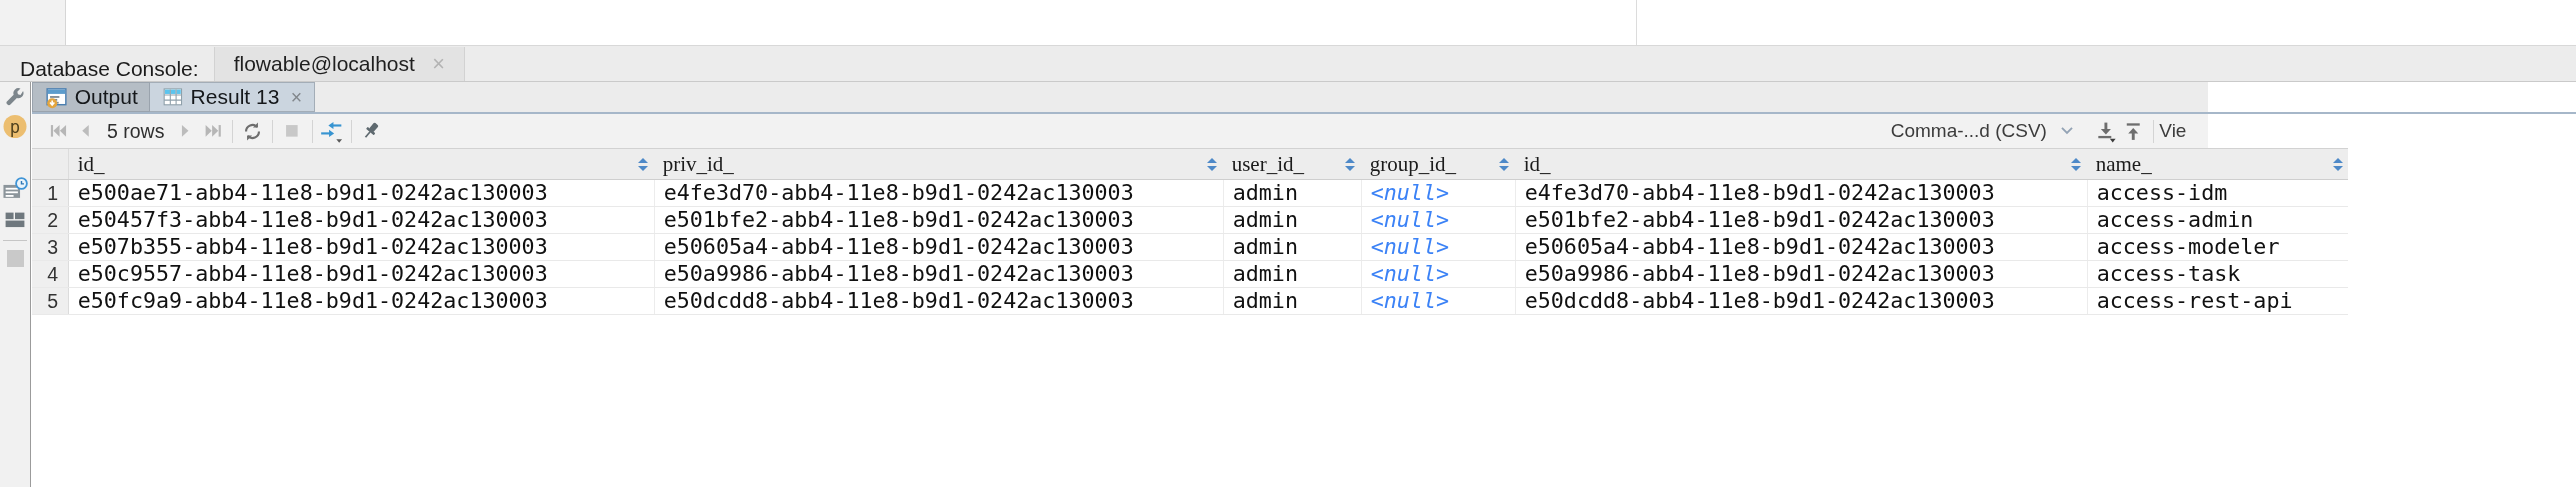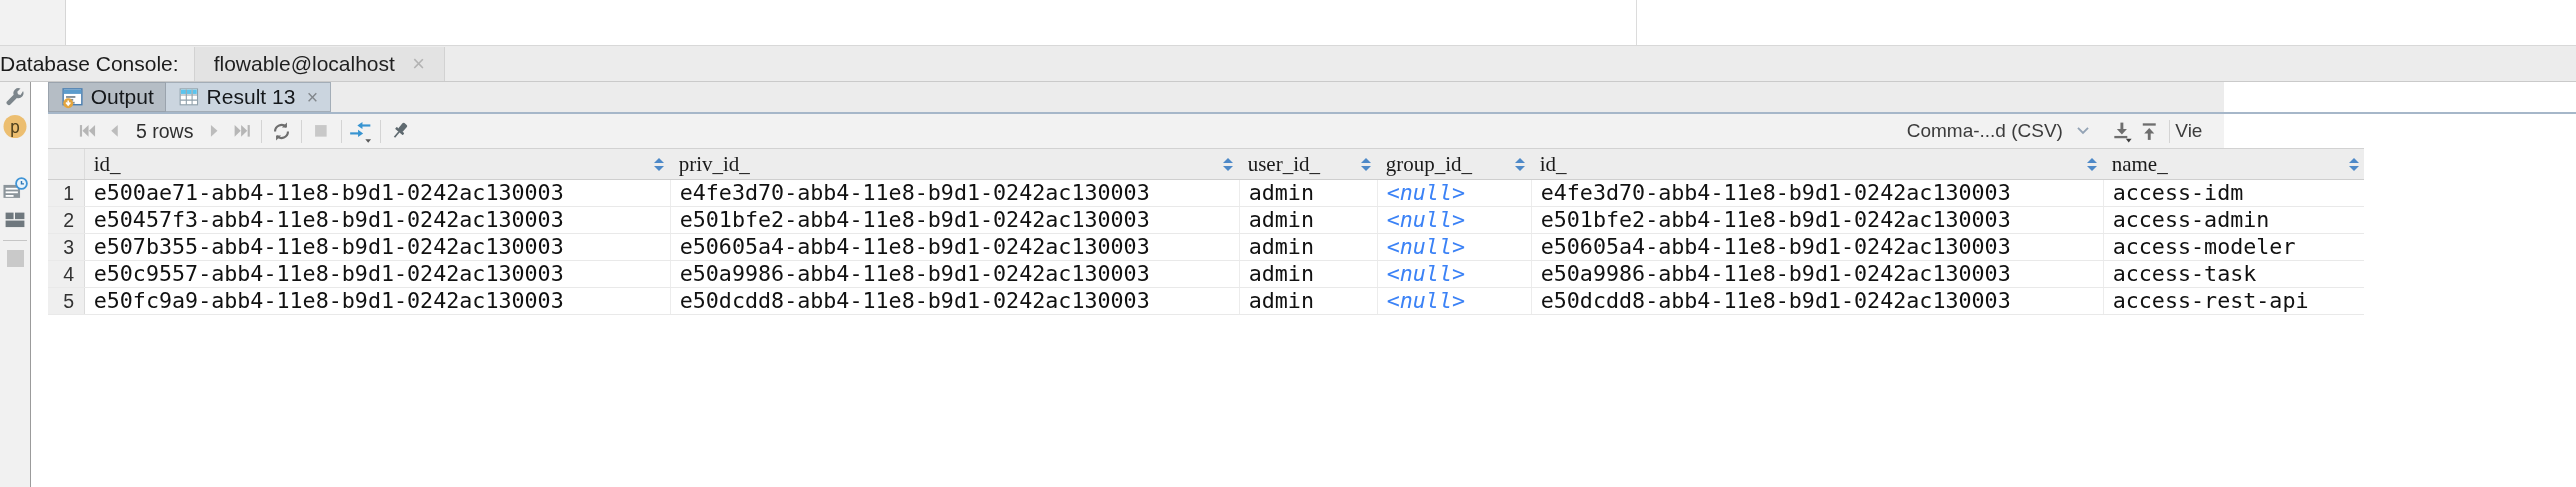--- a/index.html
+++ b/index.html
@@ -9,48 +9,48 @@
     background:#fff; font-family:"Liberation Sans", sans-serif; color:#1b1b1b;
   }
   
   .editor-strip { position:absolute; top:0; left:0; width:100%; height:45px; background:#fff; }
   .editor-gutter { position:absolute; top:0; left:0; width:66px; height:45px; background:#f2f2f2; border-right:1.4px solid #d6d6d6; }
   .margin-guide { position:absolute; top:0; left:1636px; width:1.4px; height:45px; background:#dcdcdc; }
 
   
   .console-bar { position:absolute; top:45px; left:0; width:100%; height:37px;
     background:#ececec; border-top:1.4px solid #d8d8d8; border-bottom:1.4px solid #cacaca;
-    display:flex; align-items:center; }
+    display:flex; align-items:flex-end;padding-left:20px; }
   .console-label { font-size:21px; color:#1b1b1b; white-space:nowrap; }
   .console-tab { margin-left:15px; height:34px; padding:0 19px; display:flex; align-items:center; gap:17.3px;
     background:#e3e3e3; border-left:1.4px solid #d2d2d2; border-right:1.4px solid #d2d2d2; }
   .console-tab-title { font-size:21px; color:#1f1f1f; white-space:nowrap; }
   .console-close { font-size:21.7px; color:#b3b3b3; line-height:1; cursor:default; }
 
   
   .toolwindow { position:absolute; top:82px; left:0; width:2576px; height:405px; background:#fff; }
   .tool-stripe { position:absolute; top:0; left:0; width:31px; height:405px; background:#f1f1f1; border-right:1.4px solid #9b9b9b; }
   .stripe-item { position:absolute; left:50%; transform:translateX(-50%); }
   .stripe-divider { position:absolute; left:2.9px; width:24px; height:0.7px; background:#c6c6c6; top:158px; }
   .stripe-square { position:absolute; top:168px; left:6.5px; width:17.3px; height:17.3px; background:#c9c9c9; }
   .p-badge { width:23px; height:23px; border-radius:50%; background:#ecbe70; color:#52431f;
     font-size:17.3px; display:flex; align-items:center; justify-content:center; font-family:"DejaVu Sans Mono", monospace; }
 
-  .tw-content { position:absolute; top:0; left:48px; width:2176px; height:405px; }
+  .tw-content { position:absolute; top:0; left:32px; width:2176px; height:405px; }
 
   
   .tabs-row { height:30px; background:#ececec; display:flex; align-items:stretch; }
   .tw-tab { display:flex; align-items:center; gap:7.2px; padding:0 11.5px; font-size:21px; color:#15181b; }
   .tab-output { background:#b5bdc5; border:0.7px solid #9aa3ad; }
   .tab-result { background:#cbd5df; border:0.7px solid #a3adb7; border-left:none; }
   .tab-close { font-size:19.5px; color:#82878c; margin-left:4.3px; }
   .blue-line { height:2.2px; background:#a6b7c9; width:2544px; }
 
   
-  .grid-toolbar { height:34px; background:#f2f2f2; display:flex; align-items:center; padding-left:26px;justify-content:center; }
+  .grid-toolbar { height:34px; background:#f2f2f2; display:flex; align-items:center; padding-left:13px;justify-content:center; }
   .tb-btn { display:flex; align-items:center; justify-content:center; width:27.4px; height:27.4px; }
   .tb-sep { width:0.7px; height:23px; background:#d4d4d4; margin:0 5.8px; }
   .rows-label { font-size:19.5px; color:#2f2f2f; margin:0 7.2px; white-space:nowrap; }
   .tb-right { margin-left:auto; display:flex; align-items:center; }
   .csv-select { display:flex; align-items:center; gap:12px; margin-right:17.3px; }
   .csv-label { font-size:19px; color:#3c3c3c; white-space:nowrap; }
   .view-label { font-size:19px; color:#3c3c3c; white-space:nowrap; width:53px; overflow:hidden; margin-right:-4.3px; }
 
   
   .data-grid { width:2316px; font-family:"DejaVu Sans Mono", monospace; }

